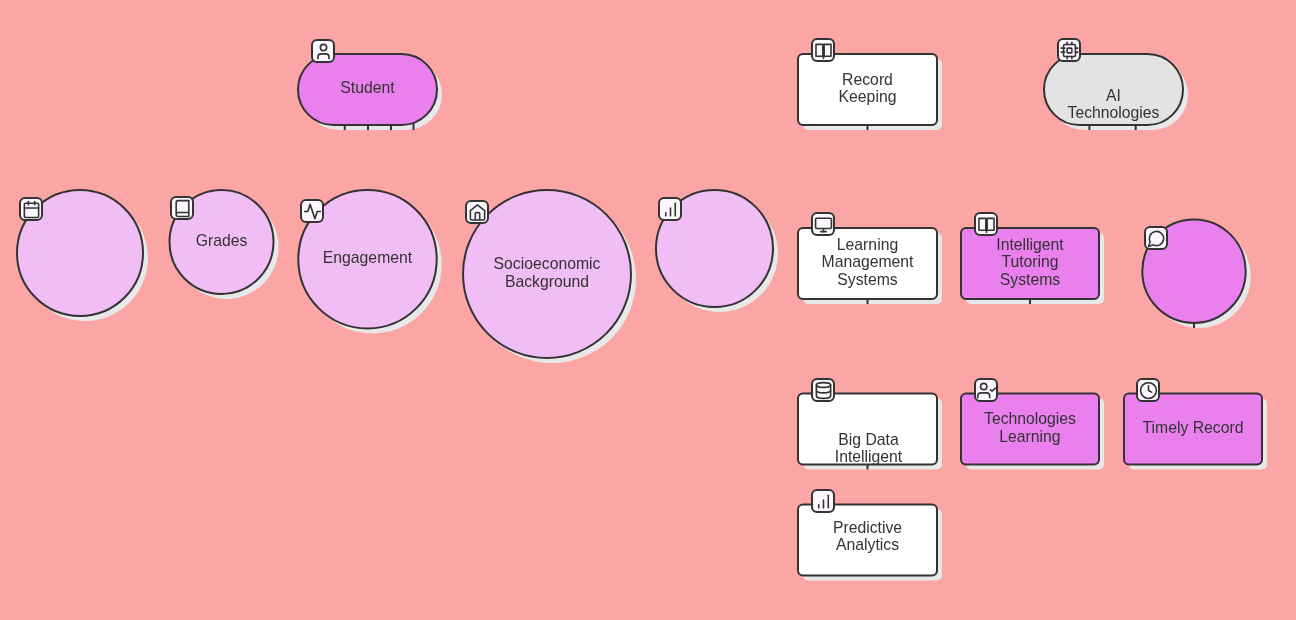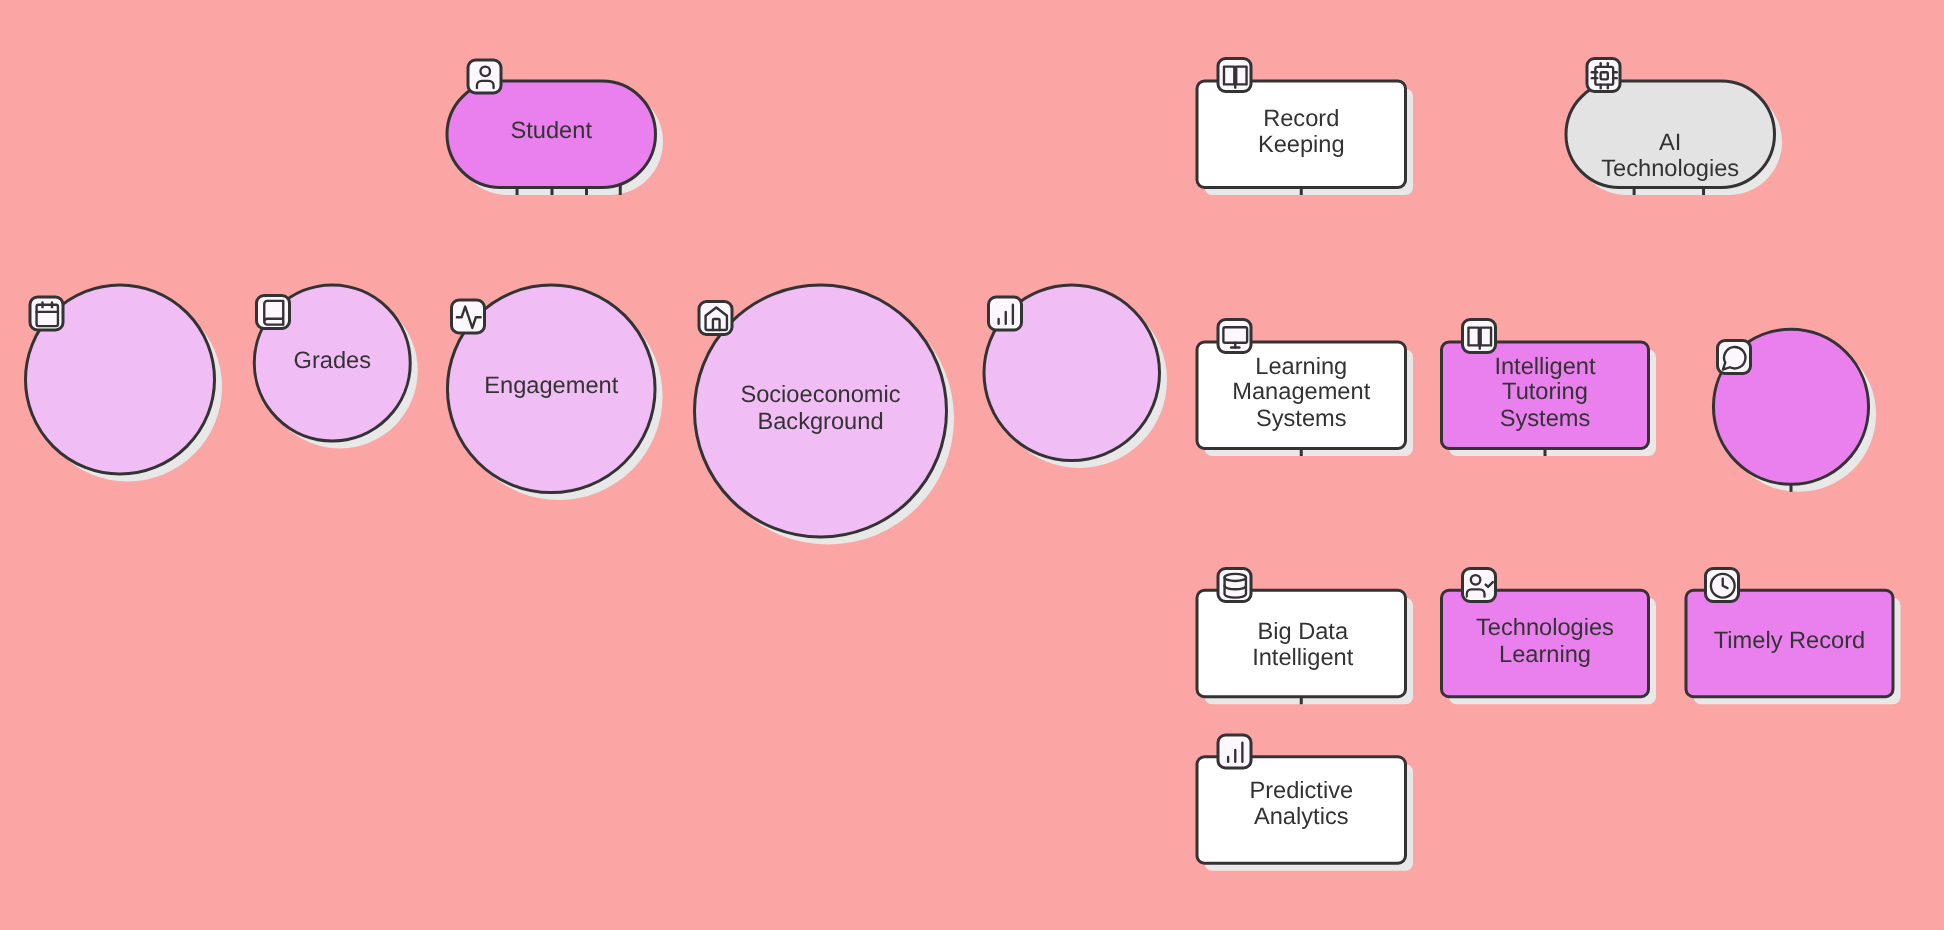--- a/index.html
+++ b/index.html
@@ -127,21 +127,21 @@
         <span class="ln">Keeping</span>
       </div>
     </div>
   <div class="label" style="left:798px;top:228px;width:139px;height:71px">
       <div class="inner">
         <span class="ln">Learning</span>
         <span class="ln">Management</span>
         <span class="ln">Systems</span>
       </div>
     </div>
-  <div class="label" style="left:798px;top:396px;width:141px;height:71px">
+  <div class="label" style="left:798px;top:414px;width:141px;height:71px">
       <div class="inner">
         <span class="ln">Big Data</span>
         <span class="ln">Intelligent</span>
       </div>
     </div>
   <div class="label" style="left:798px;top:504.5px;width:139px;height:66px">
       <div class="inner">
         <span class="ln">Predictive</span>
         <span class="ln">Analytics</span>
       </div>

